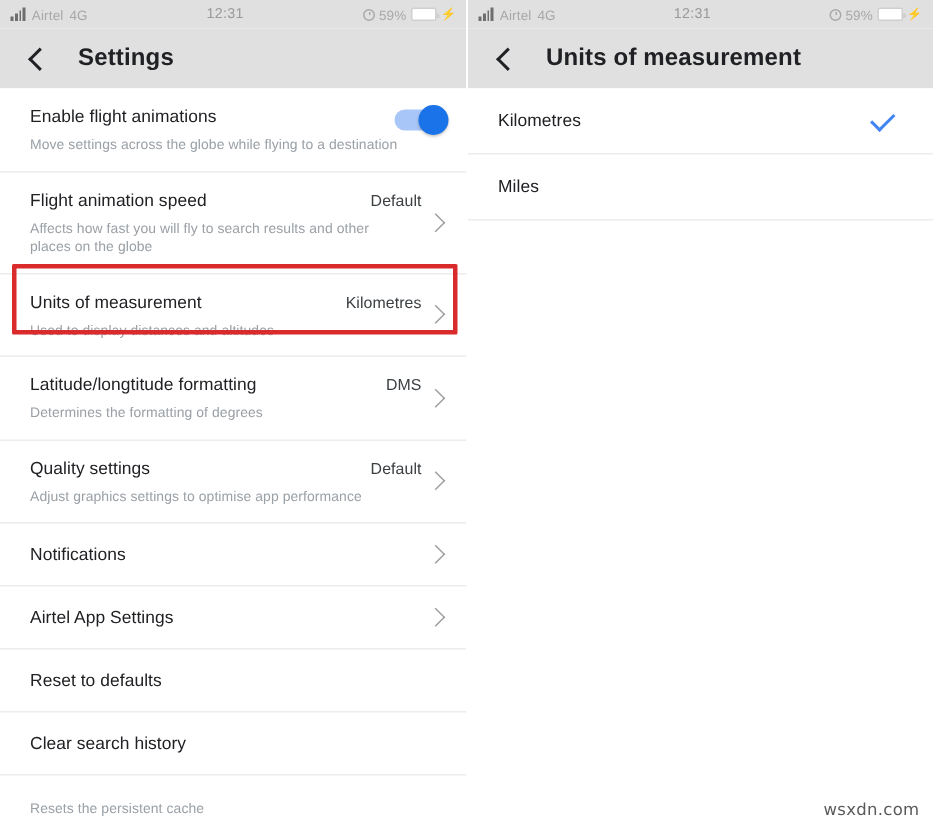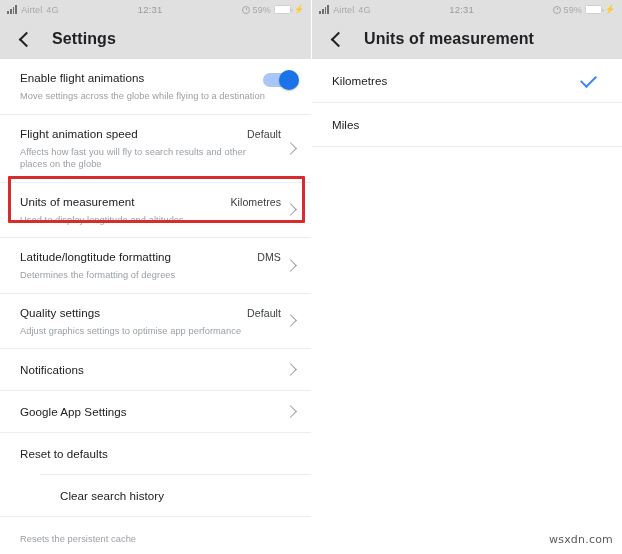--- a/index.html
+++ b/index.html
@@ -295,21 +295,21 @@
         </div>
         <div class="row-sub">Affects how fast you will fly to search results and other places on the globe</div>
         <span class="chev"></span>
       </div>
 
       <div class="row sep">
         <div class="row-main">
           <span class="row-title">Units of measurement</span>
           <span class="row-value">Kilometres</span>
         </div>
-        <div class="row-sub">Used to display longtitude and altitudes</div>
+        <div class="row-sub">Used to display distances and altitudes</div>
         <span class="chev"></span>
       </div>
 
       <div class="row sep">
         <div class="row-main">
           <span class="row-title">Latitude/longtitude formatting</span>
           <span class="row-value">DMS</span>
         </div>
         <div class="row-sub">Determines the formatting of degrees</div>
         <span class="chev"></span>
@@ -326,32 +326,32 @@
 
       <div class="row sep" style="padding-top:13px;padding-bottom:13px;">
         <div class="row-main">
           <span class="row-title">Notifications</span>
         </div>
         <span class="chev"></span>
       </div>
 
       <div class="row sep" style="padding-top:13px;padding-bottom:13px;">
         <div class="row-main">
-          <span class="row-title">Google App Settings</span>
+          <span class="row-title">Airtel App Settings</span>
         </div>
         <span class="chev"></span>
       </div>
 
       <div class="row sep" style="padding-top:13px;padding-bottom:13px;">
         <div class="row-main">
           <span class="row-title">Reset to defaults</span>
         </div>
       </div>
 
-      <div class="row sep" style="padding-top:13px;padding-bottom:13px;margin-left:40px;">
+      <div class="row sep" style="padding-top:13px;padding-bottom:13px;">
         <div class="row-main">
           <span class="row-title">Clear search history</span>
         </div>
       </div>
 
       <div class="row sep">
         <div class="row-sub">Resets the persistent cache</div>
       </div>
 
     </div>

